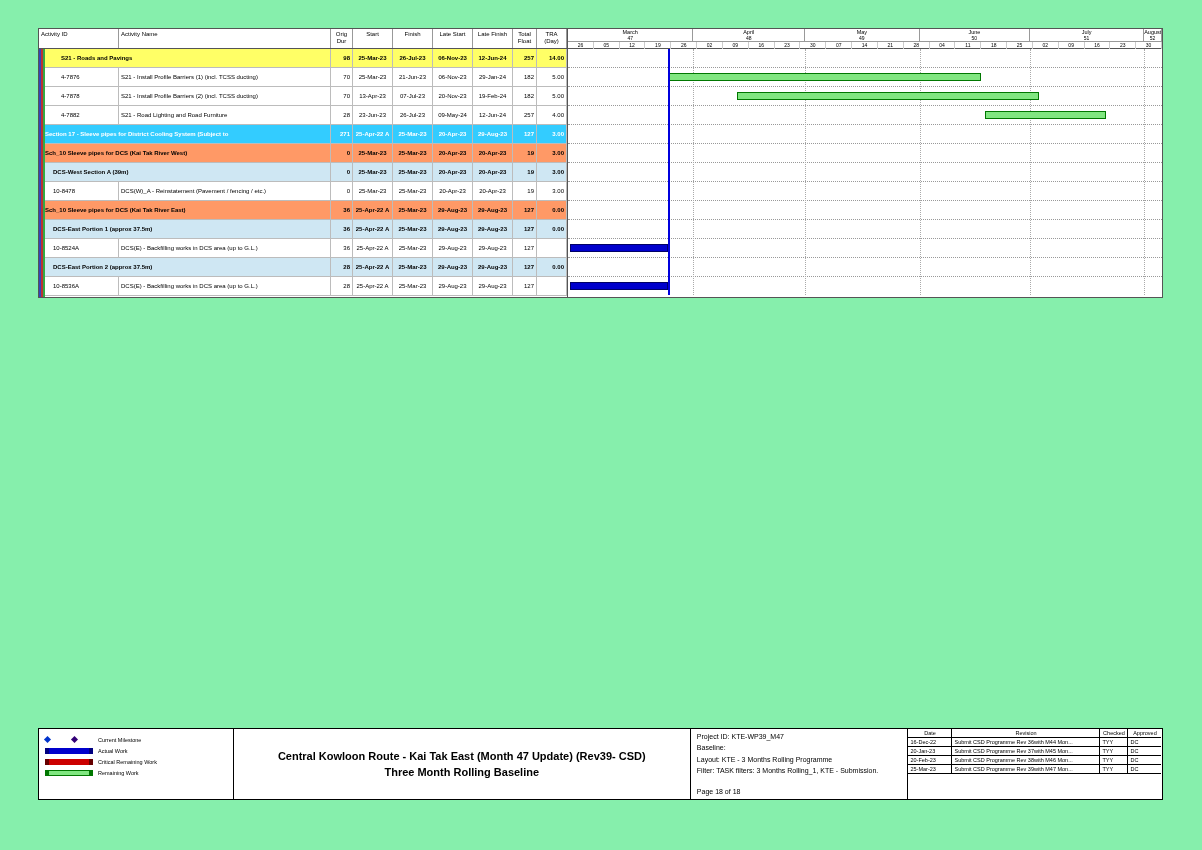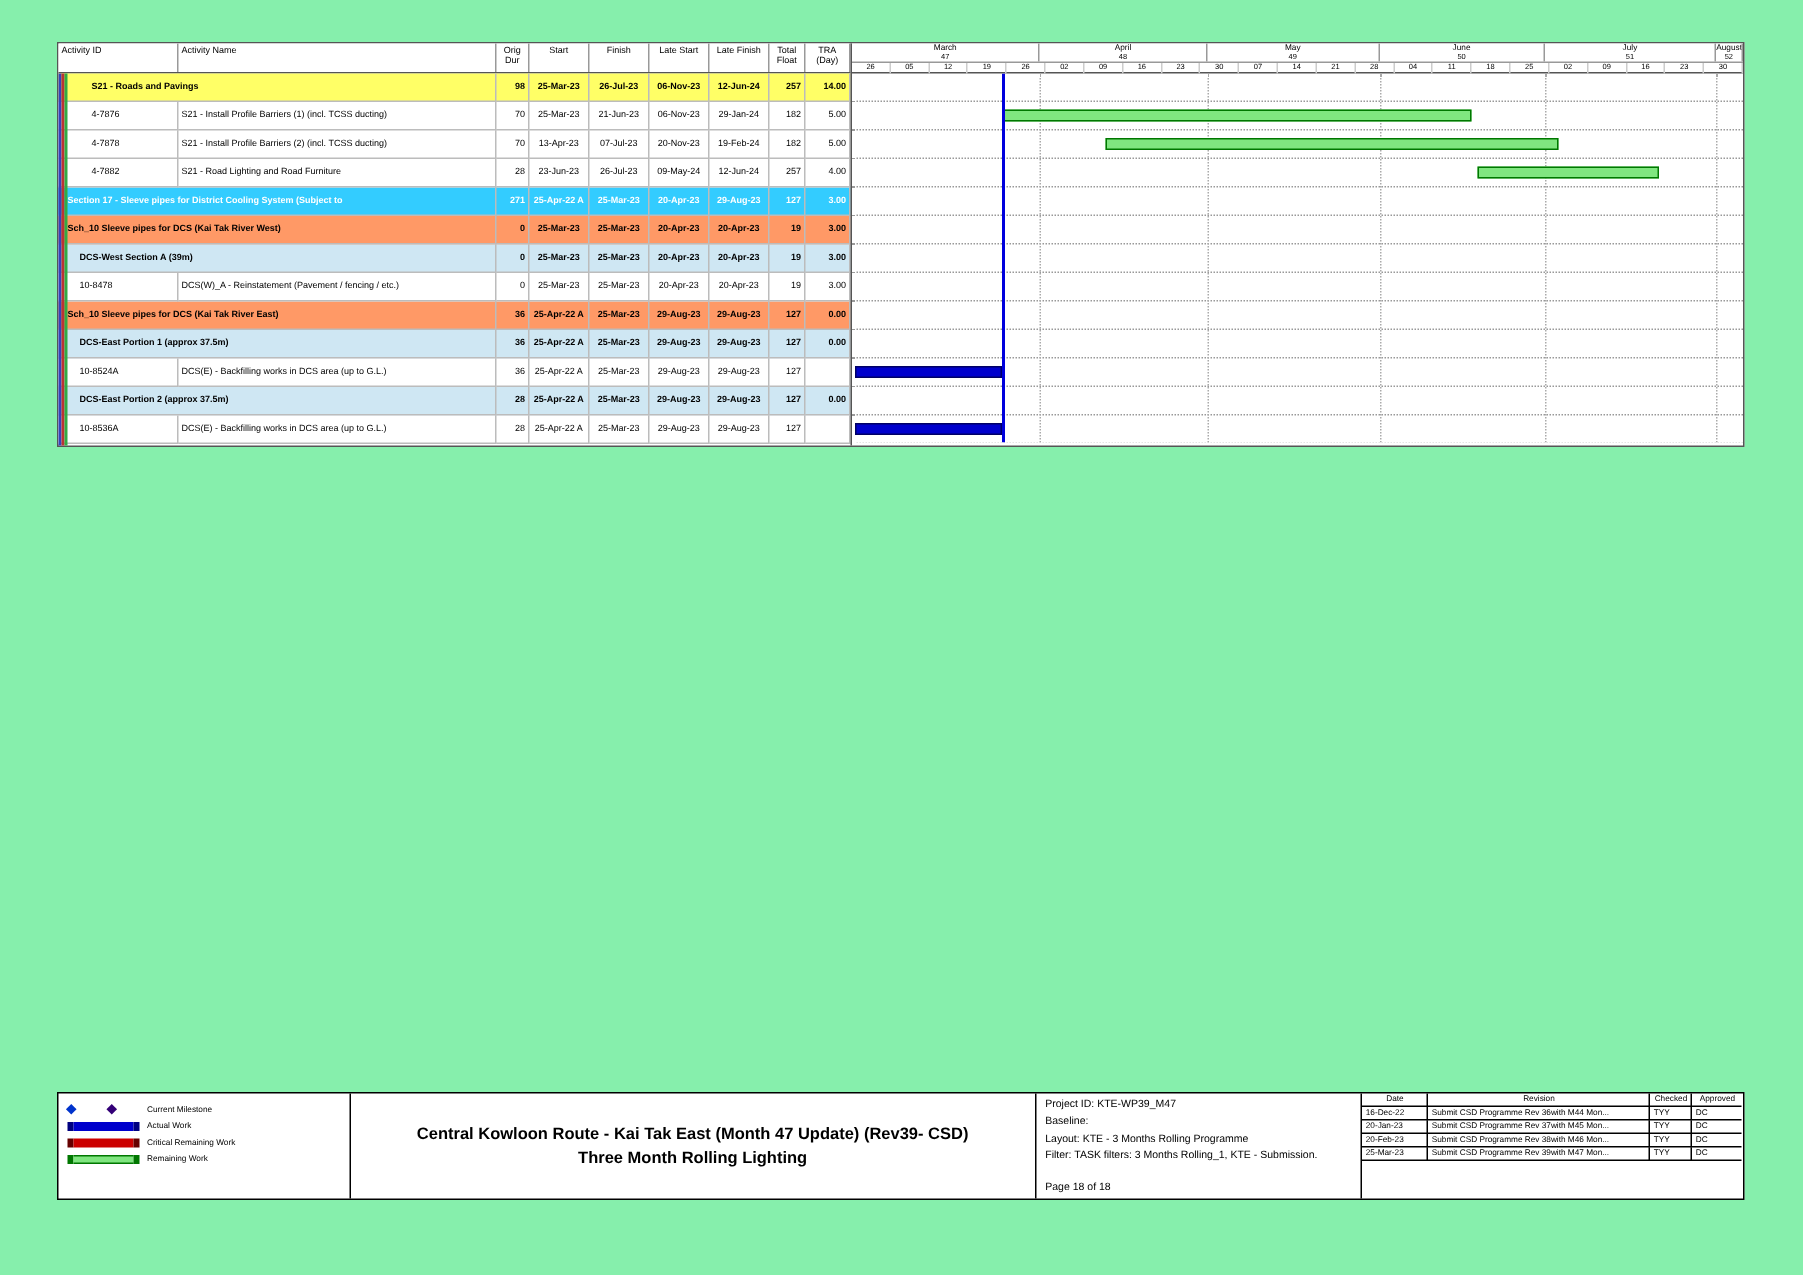--- a/index.html
+++ b/index.html
@@ -344,21 +344,21 @@
           <span class="licon">
             <span class="cap cap-rem"></span>
             <span class="mid mid-rem"></span>
             <span class="cap cap-rem"></span>
           </span>
           <span class="llabel">Remaining Work</span>
         </div>
       </div>
     <div class="f-title">
       <div class="title-line">Central Kowloon Route - Kai Tak East (Month 47 Update) (Rev39- CSD)</div>
-      <div class="title-line">Three Month Rolling Lighting</div>
+      <div class="title-line">Three Month Rolling Baseline</div>
     </div>
     <div class="f-info">
       <div>
           <div class="info-line">Project ID: KTE-WP39_M47</div>
           <div class="info-line">Baseline:</div>
           <div class="info-line">Layout: KTE - 3 Months Rolling Programme</div>
           <div class="info-line">Filter: TASK filters: 3 Months Rolling_1, KTE - Submission.</div>
         </div>
       <div class="page-label">Page 18 of 18</div>
     </div>

